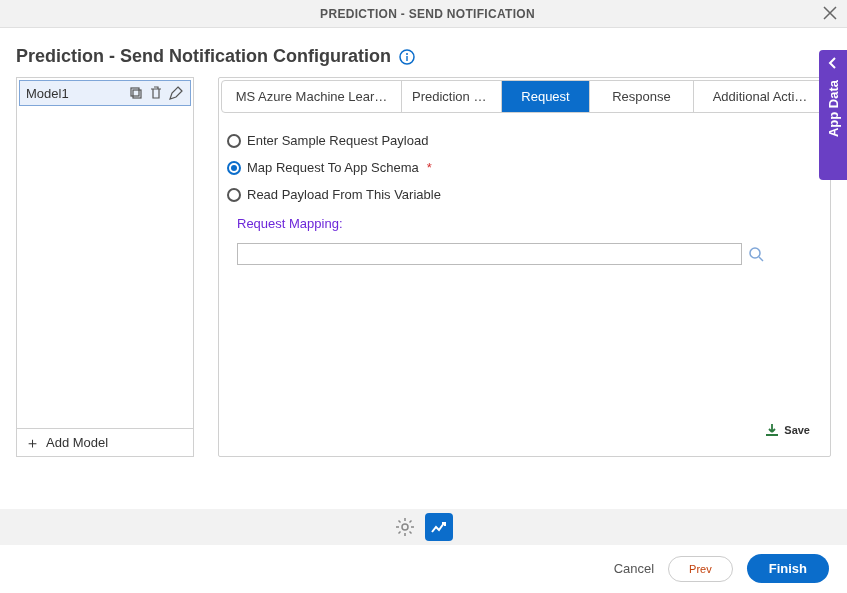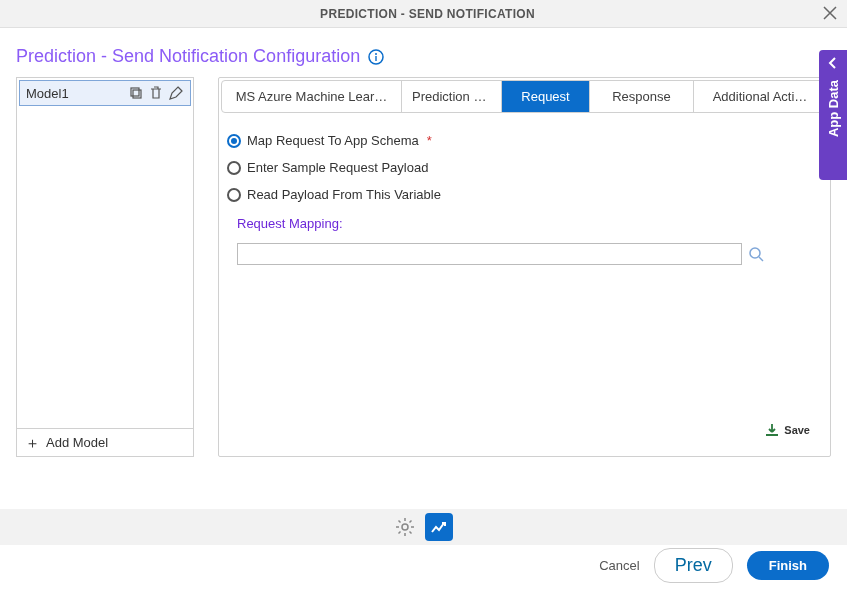--- a/index.html
+++ b/index.html
@@ -42,22 +42,22 @@
       border: none;
     }
     .page-title-row {
       padding: 18px 16px 10px;
       display: flex;
       align-items: center;
       gap: 8px;
     }
     .page-title {
       font-size: 18px;
-      font-weight: 400;
-      color: #8b5cf6;
+      font-weight: 700;
+      color: #404040;
     }
     .info-icon {
       width: 16px;
       height: 16px;
       color: #0b6dcb;
     }
     .content-row {
       display: flex;
       padding: 0 16px;
       gap: 24px;
@@ -199,22 +199,22 @@
     .action-row {
       position:absolute;
       bottom:10px;
       right:18px;
       display:flex;
       align-items:center;
       gap:14px;
     }
     .cancel-link { font-size:13px; color:#555; cursor:pointer; }
     .prev-btn {
-      border:1px solid #ccc; background:#fff; color:#0369a1;
-      padding:6px 20px; border-radius:16px; font-size:18px; cursor:pointer;
+      border:1px solid #ccc; background:#fff; color:#c2410c;
+      padding:6px 20px; border-radius:16px; font-size:11px; cursor:pointer;
     }
     .finish-btn {
       border:none; background:#0b6dcb; color:#fff;
       padding:7px 22px; border-radius:16px; font-size:13px; font-weight:600; cursor:pointer;
     }
 
     .app-data-tab {
       position:absolute;
       right:0; top:50px;
       width:28px; height:130px;
@@ -285,29 +285,29 @@
     <div class="tabs">
       <div class="tab azure">MS Azure Machine Lear…</div>
       <div class="tab trigger">Prediction Ev…</div>
       <div class="tab request">Request</div>
       <div class="tab response">Response</div>
       <div class="tab additional">Additional Acti…</div>
     </div>
 
     <div class="panel-body">
       <div class="radio-row">
+        <span class="radio-outer unchecked"></span>
+        <span class="radio-label">Enter Sample Request Payload</span>
+      </div>
+      <div class="radio-row">
         <span class="radio-outer">
             <span class="radio-inner"></span>
           </span>
         <span class="radio-label">Map Request To App Schema</span>
         <span class="req-star">*</span>
-      </div>
-      <div class="radio-row">
-        <span class="radio-outer unchecked"></span>
-        <span class="radio-label">Enter Sample Request Payload</span>
       </div>
       <div class="radio-row">
         <span class="radio-outer unchecked"></span>
         <span class="radio-label">Read Payload From This Variable</span>
       </div>
 
       <div class="mapping-section">
         <span class="mapping-label">Request Mapping:</span>
         <div class="mapping-input-row">
           <input class="mapping-input" value="" style="">

